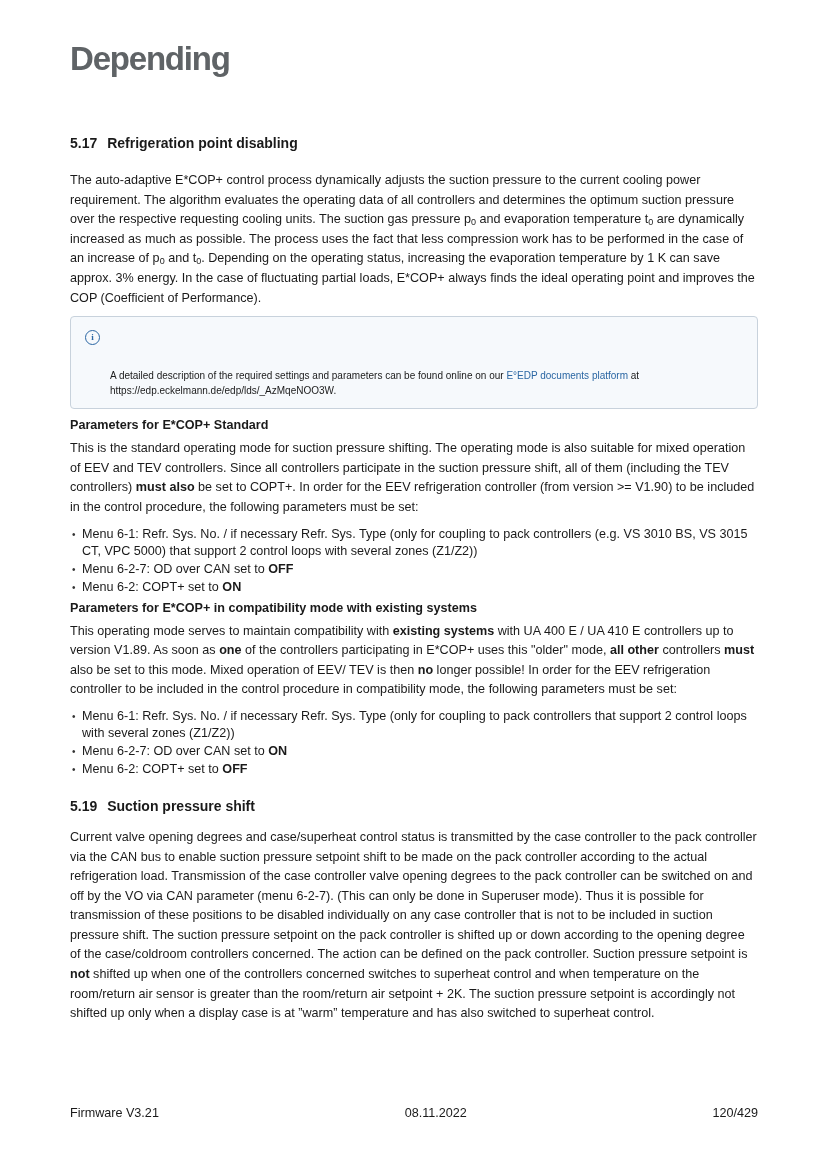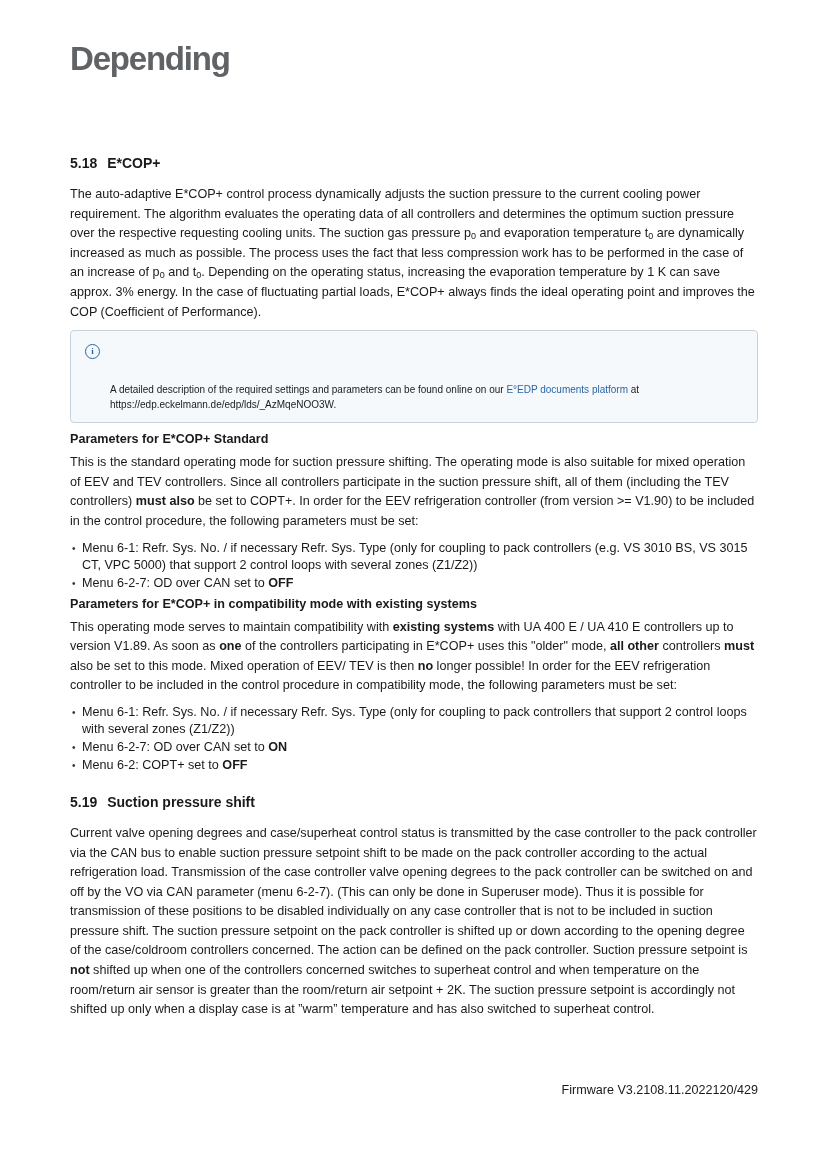--- a/index.html
+++ b/index.html
@@ -37,48 +37,49 @@
       padding: 10px 12px 10px 10px; margin: 8px 0 8px 0; display: flex; align-items: flex-start;
     }
     .info-icon {
       width: 13px; height: 13px; border: 1.5px solid #2a66a3; border-radius: 50%;
       color: #2a66a3; font-size: 9px; font-weight: bold; line-height: 13px;
       text-align: center; flex: 0 0 auto; margin: 3px 10px 0 4px; font-family: "Liberation Serif", serif;
     }
     .info-text { font-size: 10px; line-height: 15px; margin-top: 41px; }
     a.link { color: #2a66a3; text-decoration: none; }
     .footer {
-      position: absolute; left: 70px; top: 1083px; width: 688px;
-      font-size: 12.6px; display: flex; justify-content: flex-end;
+      position: absolute; left: 70px; top: 1106px; width: 688px;
+      font-size: 12.6px; display: flex; justify-content: space-between;
     }
   </style>
 </head>
 <body>
 
 <div class="logo">Depending</div>
 
 <div class="content">
 
   <div class="sec">
+    <h2><span class="num">5.17</span> <span>Refrigeration point disabling</span></h2>
   </div>
 
   <div class="sec">
-    <h2><span class="num">5.18</span> <span>E*COP+</span></h2>
     <p><span>The auto-adaptive E*COP+ control process dynamically adjusts the suction pressure to the current cooling power requirement. The algorithm evaluates the operating data of all controllers and determines the optimum suction pressure over the respective requesting cooling units. The suction gas pressure p</span><sub>0</sub><span> and evaporation temperature t</span><sub>0</sub><span> are dynamically increased as much as possible. The process uses the fact that less compression work has to be performed in the case of an increase of p</span><sub>0</sub><span> and t</span><sub>0</sub><span>. Depending on the operating status, increasing the evaporation temperature by 1 K can save approx. 3% energy. In the case of fluctuating partial loads, E*COP+ always finds the ideal operating point and improves the COP (Coefficient of Performance).</span></p>
 
     <div class="info-box">
       <span class="info-icon">i</span>
       <div class="info-text"><span>A detailed description of the required settings and parameters can be found online on our </span><a class="link">E°EDP documents platform</a><span> at https://edp.eckelmann.de/edp/lds/_AzMqeNOO3W.</span></div>
     </div>
 
     <h3>Parameters for E*COP+ Standard</h3>
     <p><span>This is the standard operating mode for suction pressure shifting. The operating mode is also suitable for mixed operation of EEV and TEV controllers. Since all controllers participate in the suction pressure shift, all of them (including the TEV controllers) </span><b>must also</b><span> be set to COPT+. In order for the EEV refrigeration controller (from version &gt;= V1.90) to be included in the control procedure, the following parameters must be set:</span></p>
     <ul>
       <li><span>Menu 6-1: Refr. Sys. No. / if necessary Refr. Sys. Type (only for coupling to pack controllers (e.g. VS 3010 BS, VS 3015 CT, VPC 5000) that support 2 control loops with several zones (Z1/Z2))</span><b></b></li>
       <li><span>Menu 6-2-7: OD over CAN set to </span><b>OFF</b></li>
+      <li><span>Menu 6-2: COPT+ set to </span><b>ON</b></li>
     </ul>
 
     <h3>Parameters for E*COP+ in compatibility mode with existing systems</h3>
     <p><span>This operating mode serves to maintain compatibility with </span><b>existing systems</b><span> with UA 400 E / UA 410 E controllers up to version V1.89. As soon as </span><b>one</b><span> of the controllers participating in E*COP+ uses this "older" mode, </span><b>all other</b><span> controllers </span><b>must</b><span> also be set to this mode. Mixed operation of EEV/ TEV is then </span><b>no</b><span> longer possible! In order for the EEV refrigeration controller to be included in the control procedure in compatibility mode, the following parameters must be set:</span></p>
     <ul>
       <li><span>Menu 6-1: Refr. Sys. No. / if necessary Refr. Sys. Type (only for coupling to pack controllers that support 2 control loops with several zones (Z1/Z2))</span><b></b></li>
       <li><span>Menu 6-2-7: OD over CAN set to </span><b>ON</b></li>
       <li><span>Menu 6-2: COPT+ set to </span><b>OFF</b></li>
     </ul>
   </div>

